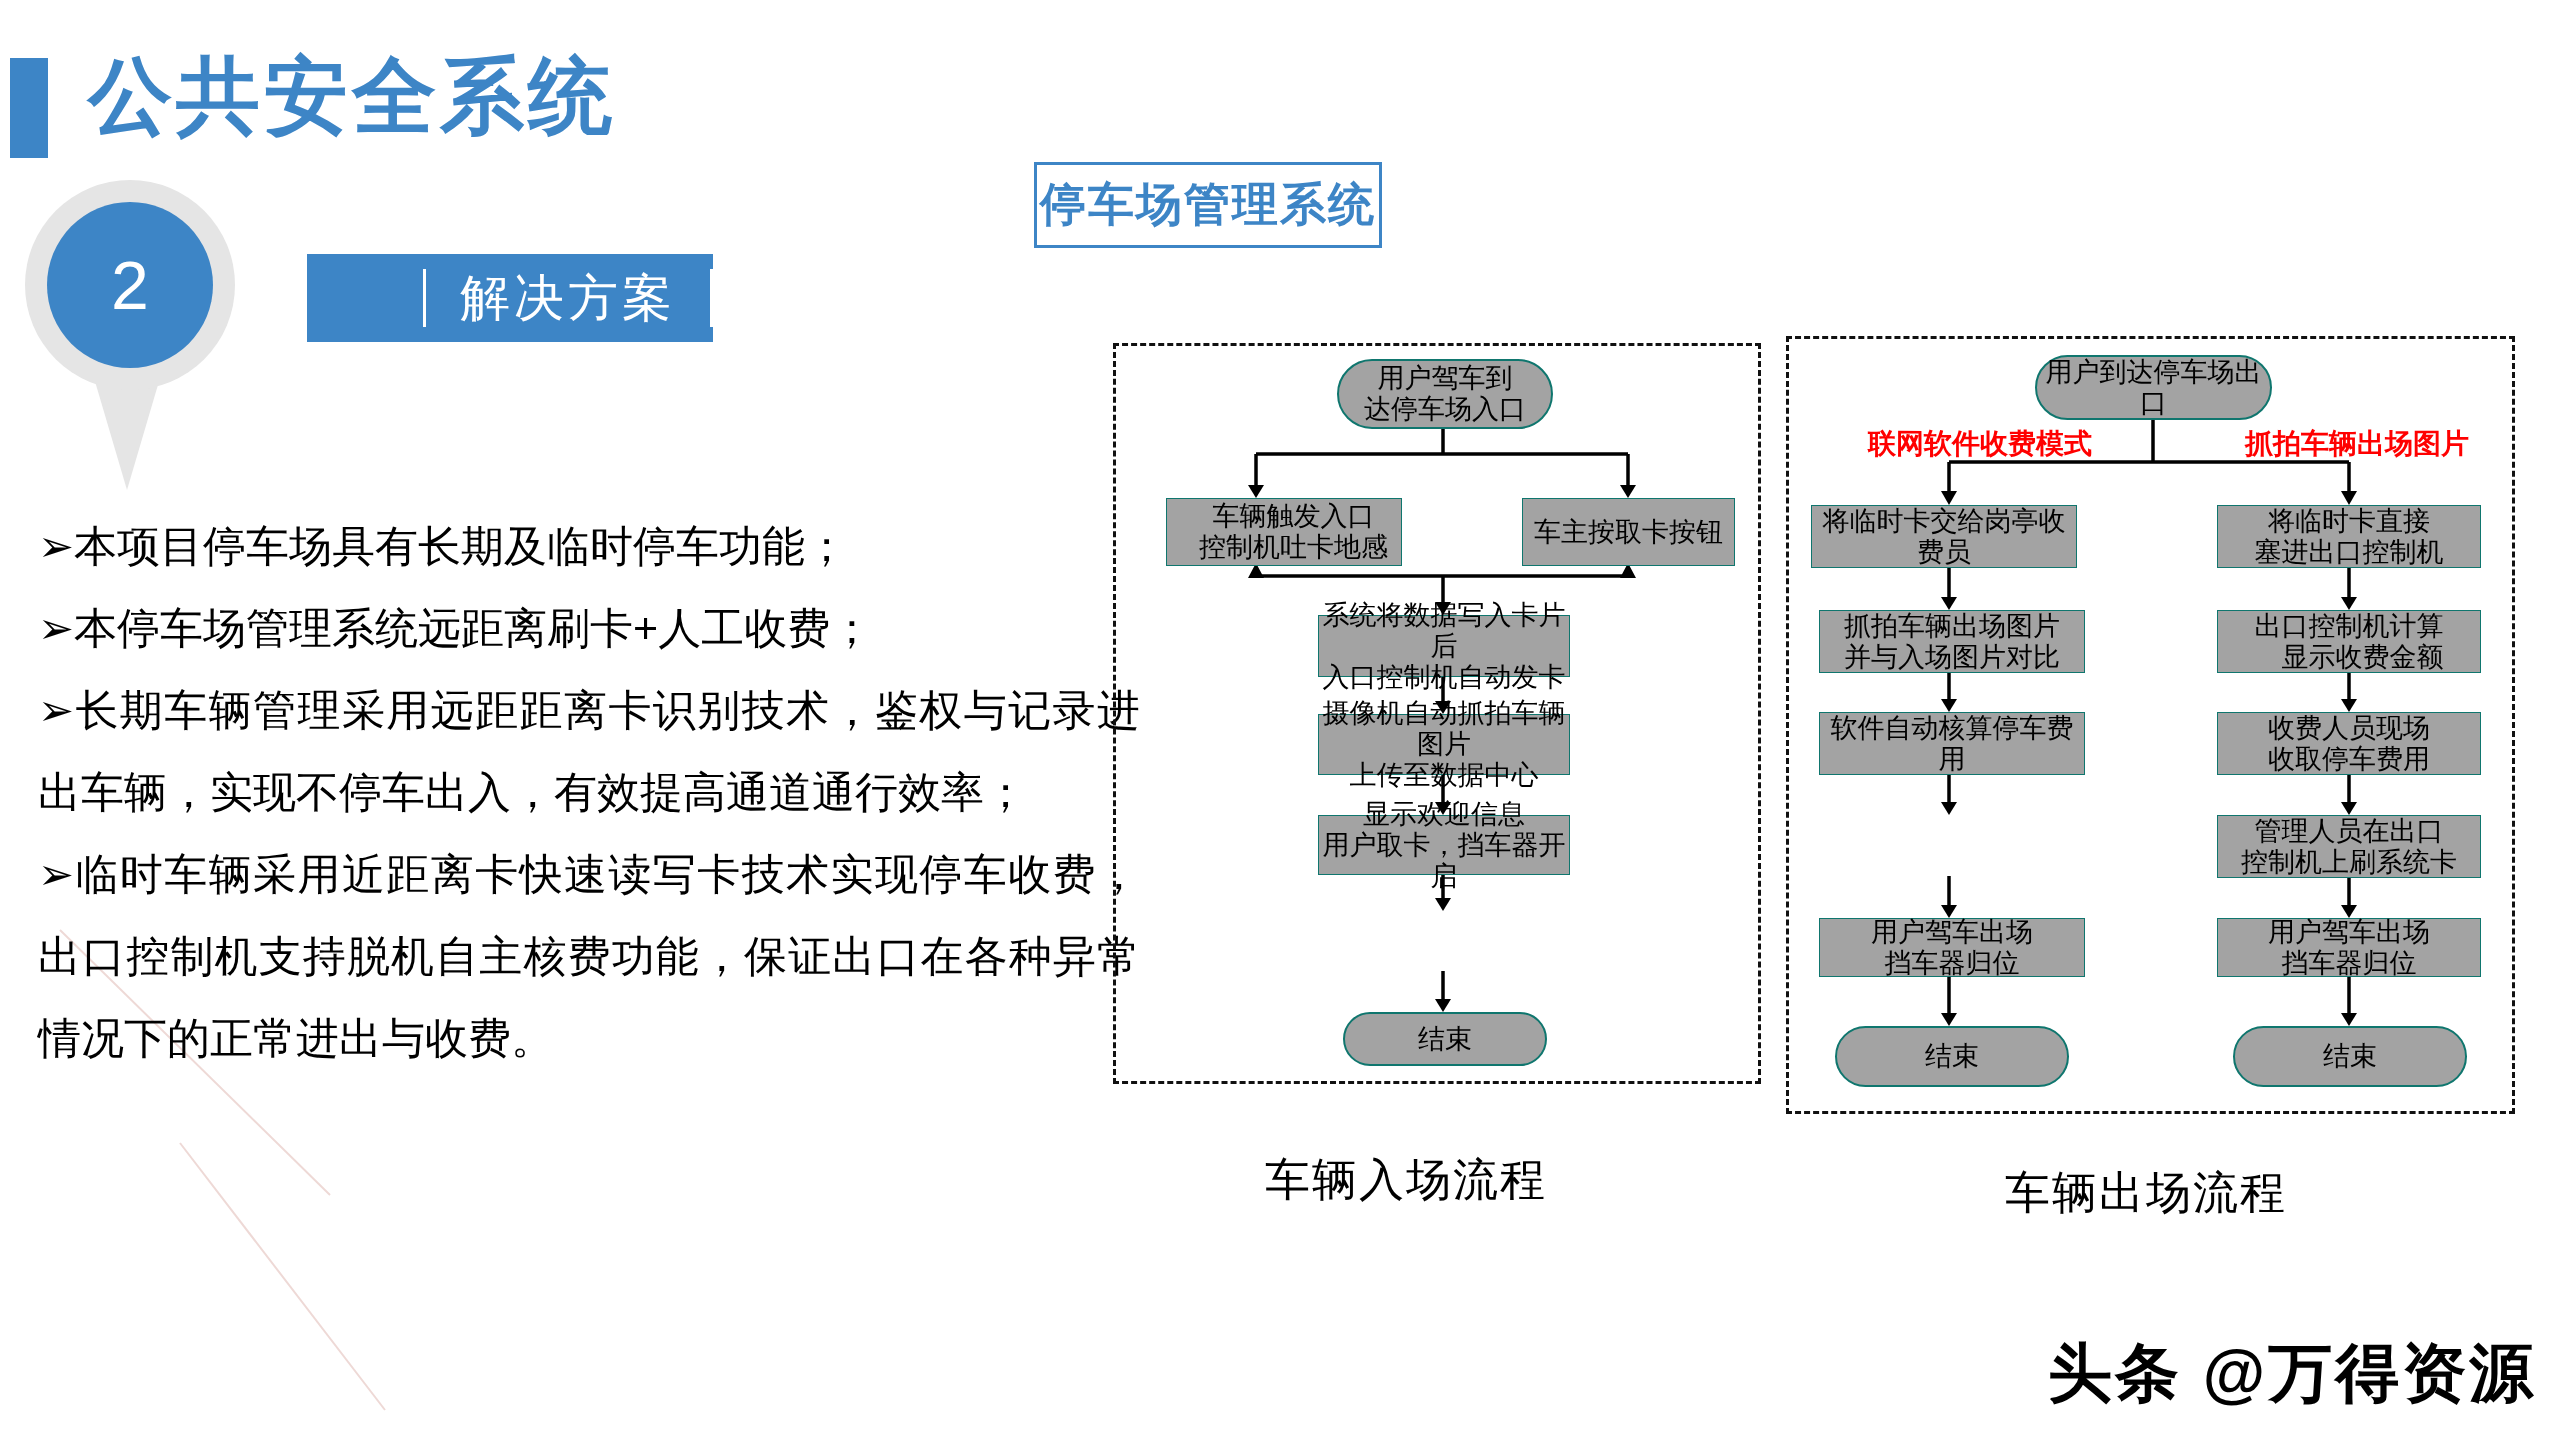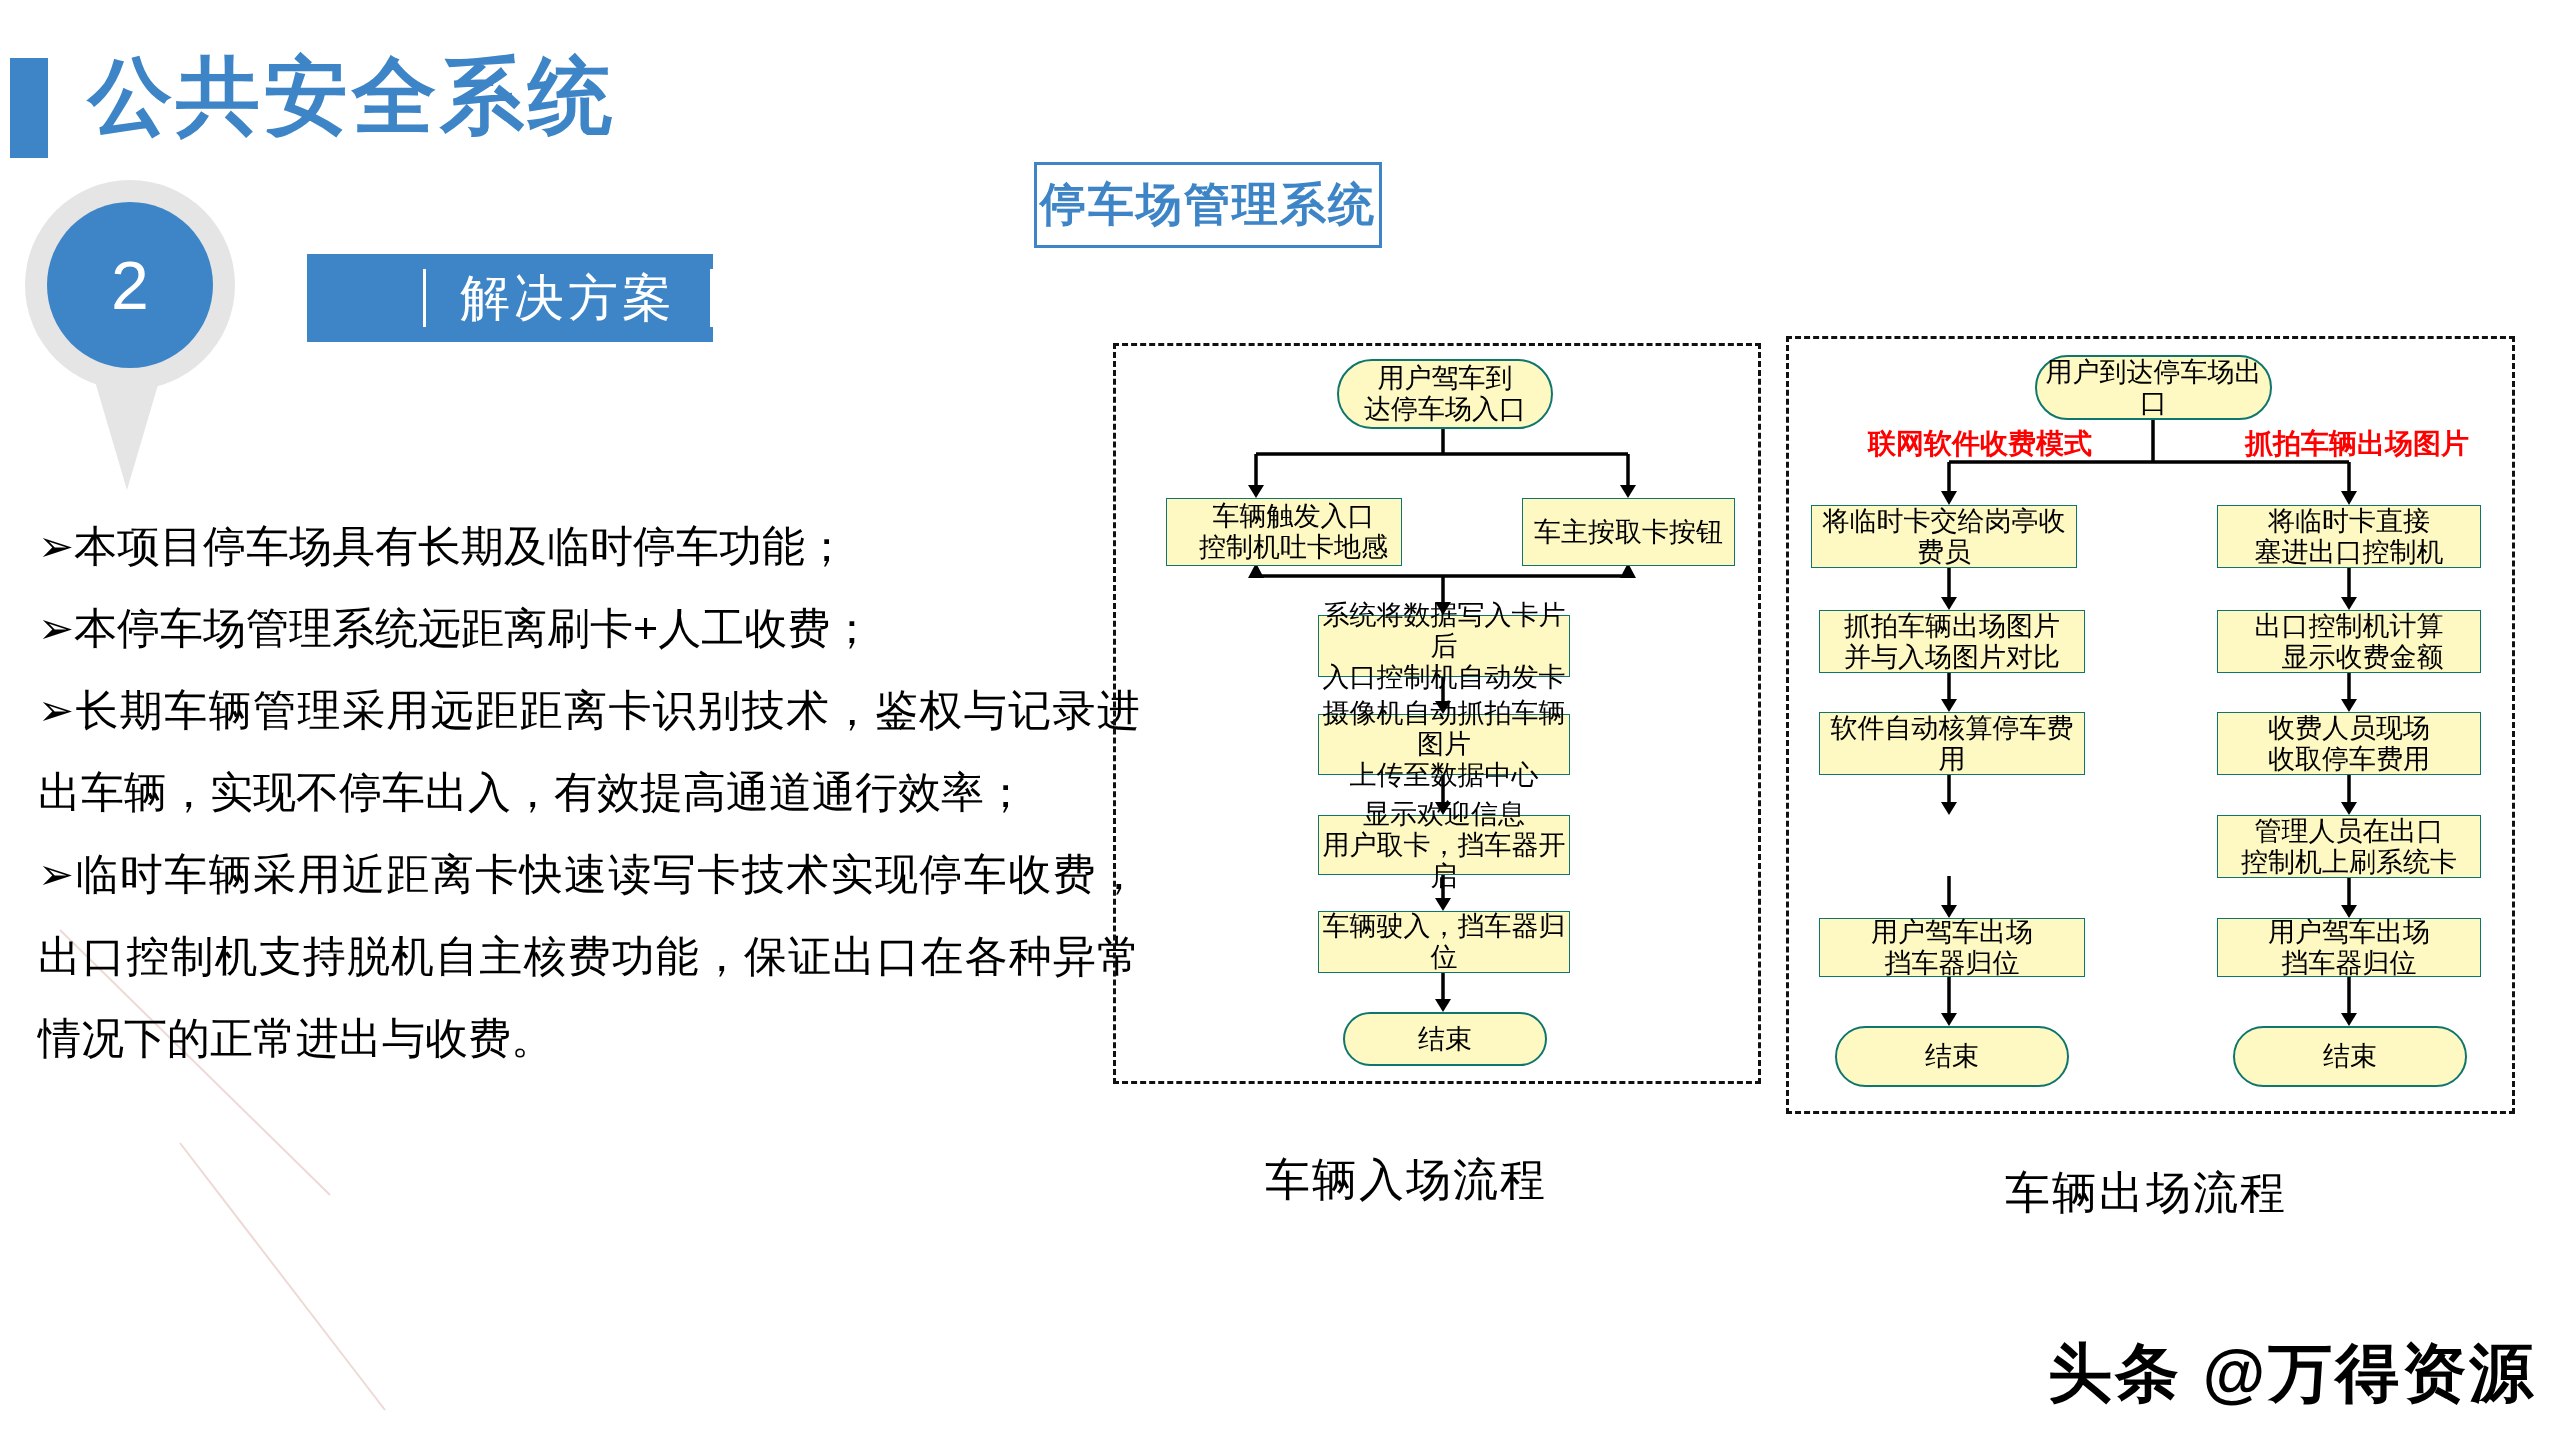--- a/index.html
+++ b/index.html
@@ -27,21 +27,21 @@
   
   .bullets{position:absolute;left:38px;top:505px;width:1102px;}
   .bullets p{margin:0;font-size:43px;line-height:82px;font-weight:500;color:#000;text-align:justify;}
   
   .deco{position:absolute;left:0;top:0;width:2560px;height:1440px;pointer-events:none;}
   
   .chart{position:absolute;border:3px dashed #111;background:transparent;}
   .chart-entry{left:1113px;top:343px;width:642px;height:735px;}
   .chart-exit{left:1786px;top:336px;width:723px;height:772px;}
   .chart svg.wires{position:absolute;left:0;top:0;}
-  .fnode{position:absolute;border:1px solid #0f766e;background:#fef9c3;
+  .fnode{position:absolute;border:1px solid #0f766e;background:#a3a3a3;
     display:flex;align-items:center;justify-content:center;text-align:center;
     font-size:27px;line-height:31px;font-weight:500;white-space:pre-line;}
   .fstadium{border-radius:40px;border-width:2.5px;}
   .mode-label{position:absolute;color:#ff0000;font-size:28px;font-weight:bold;white-space:nowrap;}
   .caption{position:absolute;font-size:45px;color:#000;letter-spacing:2px;margin:0;}
   .caption-entry{left:1265px;top:1150px;}
   .caption-exit{left:2005px;top:1163px;}
   
   .watermark{position:absolute;left:2048px;top:1330px;font-size:64px;font-weight:bold;color:#000;letter-spacing:3px;}
 </style>
@@ -109,21 +109,20 @@
 达停车场入口</div>
   <div class="fnode" style="left:50px;top:152px;width:215px;height:66px;padding-left:19px;">车辆触发入口
 控制机吐卡地感</div>
   <div class="fnode" style="left:406px;top:152px;width:211px;height:66px;">车主按取卡按钮</div>
   <div class="fnode" style="left:202px;top:269px;width:250px;height:60px;">系统将数据写入卡片后
 入口控制机自动发卡</div>
   <div class="fnode" style="left:202px;top:368px;width:250px;height:59px;">摄像机自动抓拍车辆图片
 上传至数据中心</div>
   <div class="fnode" style="left:202px;top:469px;width:250px;height:58px;">显示欢迎信息
 用户取卡，挡车器开启</div>
-  <div class="fnode" style="left:202px;top:565px;width:250px;height:60px;">车辆驶入，挡车器归位</div>
   <div class="fnode fstadium" style="left:227px;top:666px;width:200px;height:50px;">结束</div>
 </div>
 <p class="caption caption-entry">车辆入场流程</p>
 
 <div class="chart chart-exit">
   <svg class="wires" width="723" height="772">
     <g stroke="#000" stroke-width="3.5" fill="none">
       <line x1="364" y1="77" x2="364" y2="123"></line>
       <line x1="160" y1="123" x2="560" y2="123"></line>
       <line x1="160" y1="123" x2="160" y2="153"></line>

